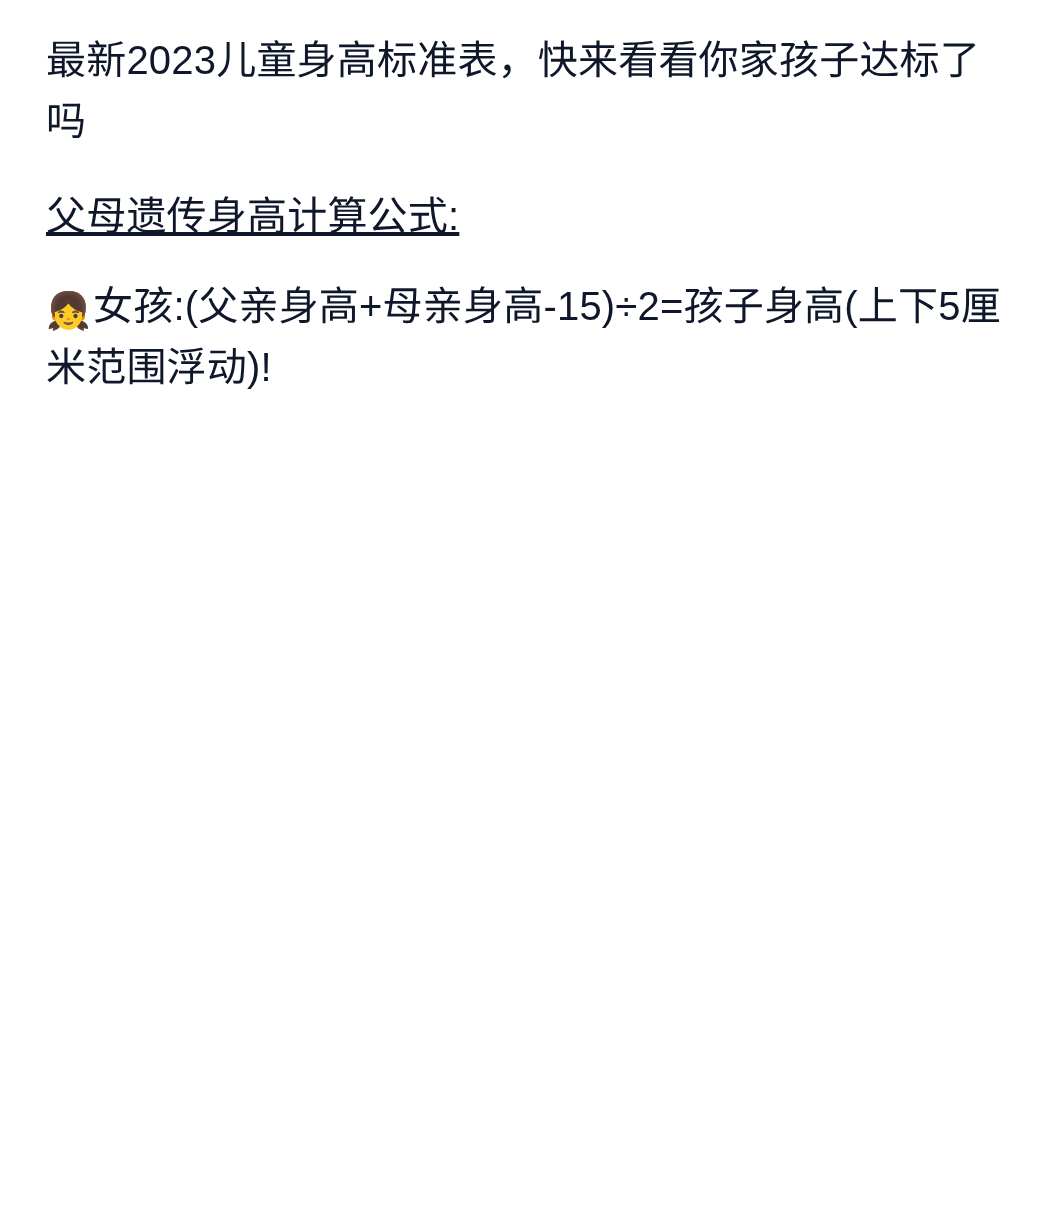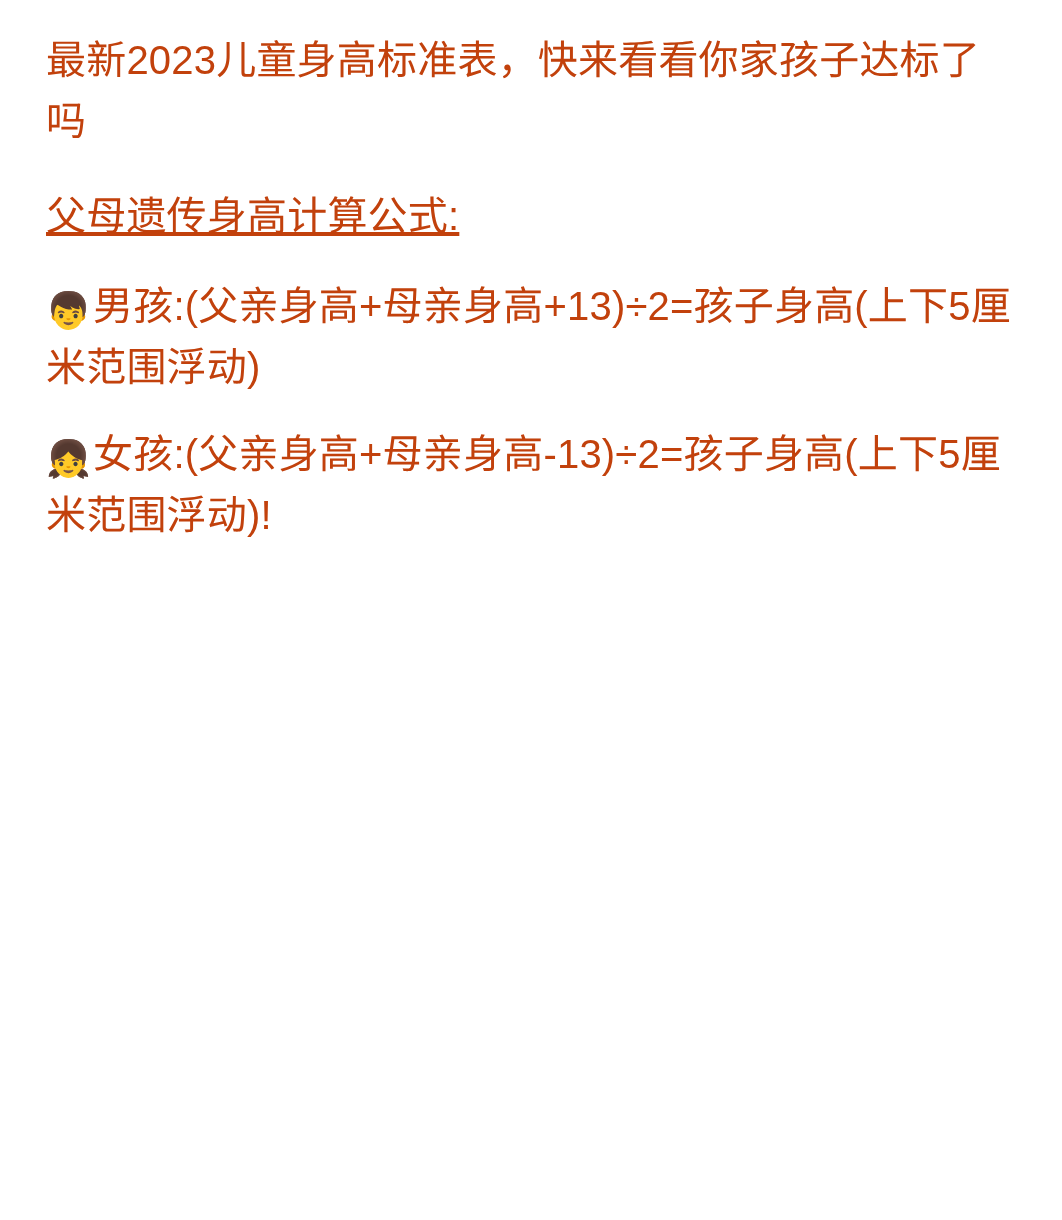--- a/index.html
+++ b/index.html
@@ -16,21 +16,21 @@
   }
   .article {
     padding: 30px 46px 40px 46px;
     box-sizing: border-box;
   }
   .para {
     font-size: 40px;
     line-height: 1.52;
     letter-spacing: 0.2px;
     margin: 0 0 26px 0;
-    color: #c2410c;
+    color: #0f172a;
     word-break: break-word;
   }
   .para.title {
     margin-bottom: 34px;
   }
   .para.formula-head {
     margin-bottom: 30px;
     text-decoration: underline;
   }
   .emoji {
@@ -46,19 +46,18 @@
 </style>
 </head>
 <body>
 
 <div class="article">
 
   <p class="para title">最新2023儿童身高标准表，快来看看你家孩子达标了吗</p>
 
   <p class="para formula-head">父母遗传身高计算公式:</p>
 
-  <p class="para"><span class="emoji">👦</span><span>男孩:(父亲身高+母亲身高+13)÷2=孩子身高(上下5厘米范围浮动)</span></p>
 
-  <p class="para"><span class="emoji">👧</span><span>女孩:(父亲身高+母亲身高-13)÷2=孩子身高(上下5厘米范围浮动)!</span></p>
+  <p class="para"><span class="emoji">👧</span><span>女孩:(父亲身高+母亲身高-15)÷2=孩子身高(上下5厘米范围浮动)!</span></p>
 
 
 
 </div>
 
 </body></html>

